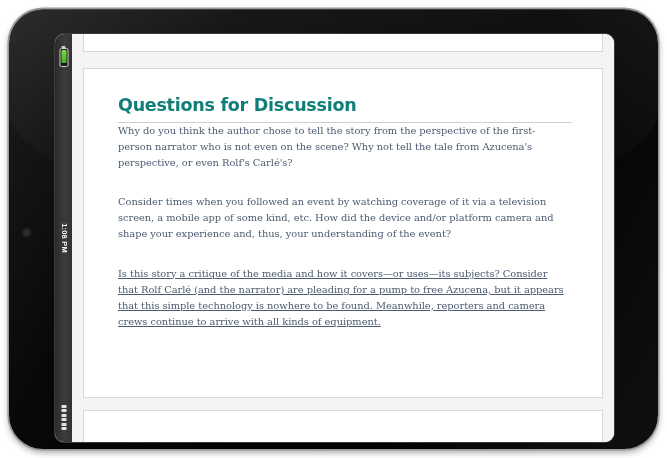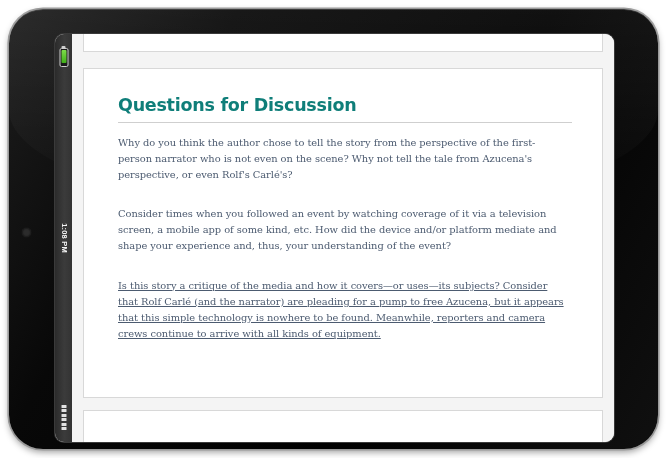--- a/index.html
+++ b/index.html
@@ -180,21 +180,21 @@
     letter-spacing: -0.25px;
     line-height: 1.1;
   }
   .title-rule {
     margin: 7px 0 0 0;
     height: 1px;
     background: #cfcfcf;
     width: 476px;
     max-width: 100%;
   }
-  .doc-body { margin-top: 12px; }
+  .doc-body { }
   .doc-para {
     margin: 0 0 23px 0;
     color: #4c5b70;
     font-family: "DejaVu Serif", serif;
     font-size: 9.9px;
     line-height: 1.62;
     letter-spacing: -0.05px;
     max-width: 447px;
   }
   .doc-para:last-child { margin-bottom: 0; text-decoration: underline; }
@@ -228,21 +228,21 @@
       <div class="doc-viewport">
 
         <div class="page page-prev"></div>
 
         <div class="page page-main">
           <div class="doc-inner">
             <h1 class="doc-title">Questions for Discussion</h1>
             <div class="title-rule"></div>
             <div class="doc-body">
               <p class="doc-para">Why do you think the author chose to tell the story from the perspective of the first-person narrator who is not even on the scene? Why not tell the tale from Azucena's perspective, or even Rolf's Carlé's?</p>
-              <p class="doc-para">Consider times when you followed an event by watching coverage of it via a television screen, a mobile app of some kind, etc. How did the device and/or platform mediate and shape your experience and, thus, your understanding of the event?</p>
+              <p class="doc-para">Consider times when you followed an event by watching coverage of it via a television screen, a mobile app of some kind, etc. How did the device and/or platform camera and shape your experience and, thus, your understanding of the event?</p>
               <p class="doc-para">Is this story a critique of the media and how it covers—or uses—its subjects? Consider that Rolf Carlé (and the narrator) are pleading for a pump to free Azucena, but it appears that this simple technology is nowhere to be found. Meanwhile, reporters and camera crews continue to arrive with all kinds of equipment.</p>
             </div>
           </div>
         </div>
 
         <div class="page page-next"></div>
 
       </div>
     </div>
   </div>

